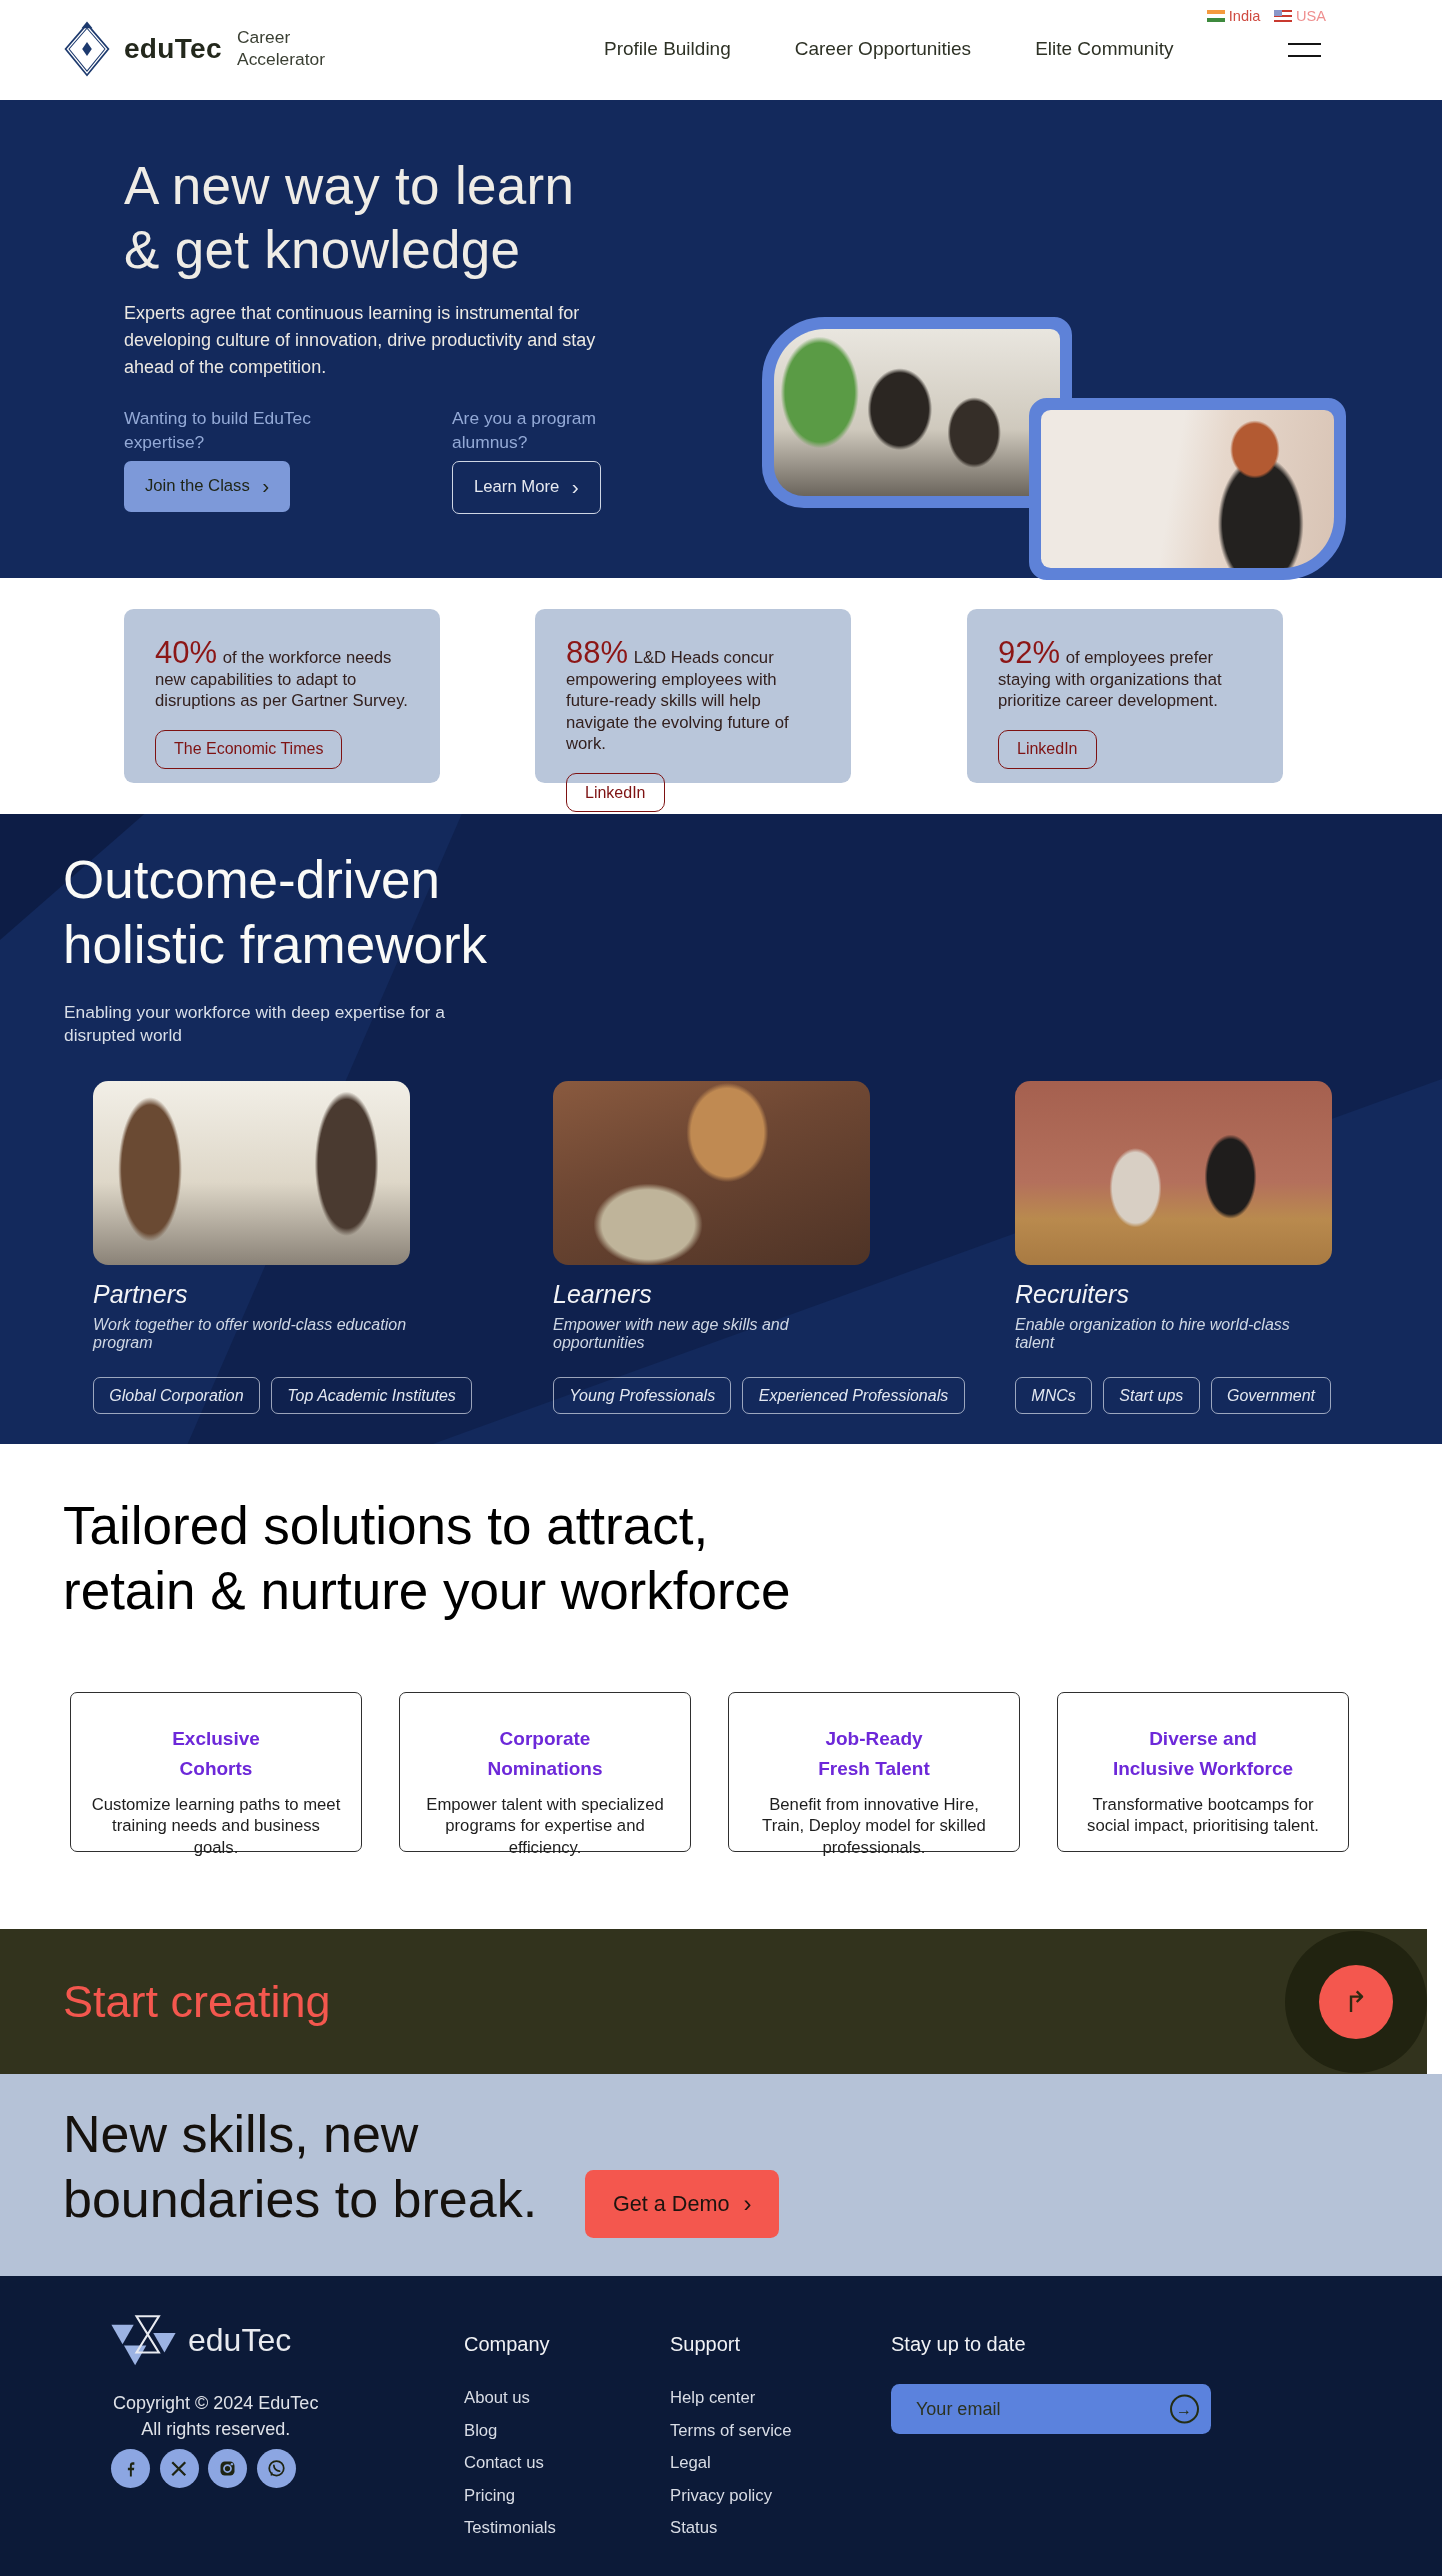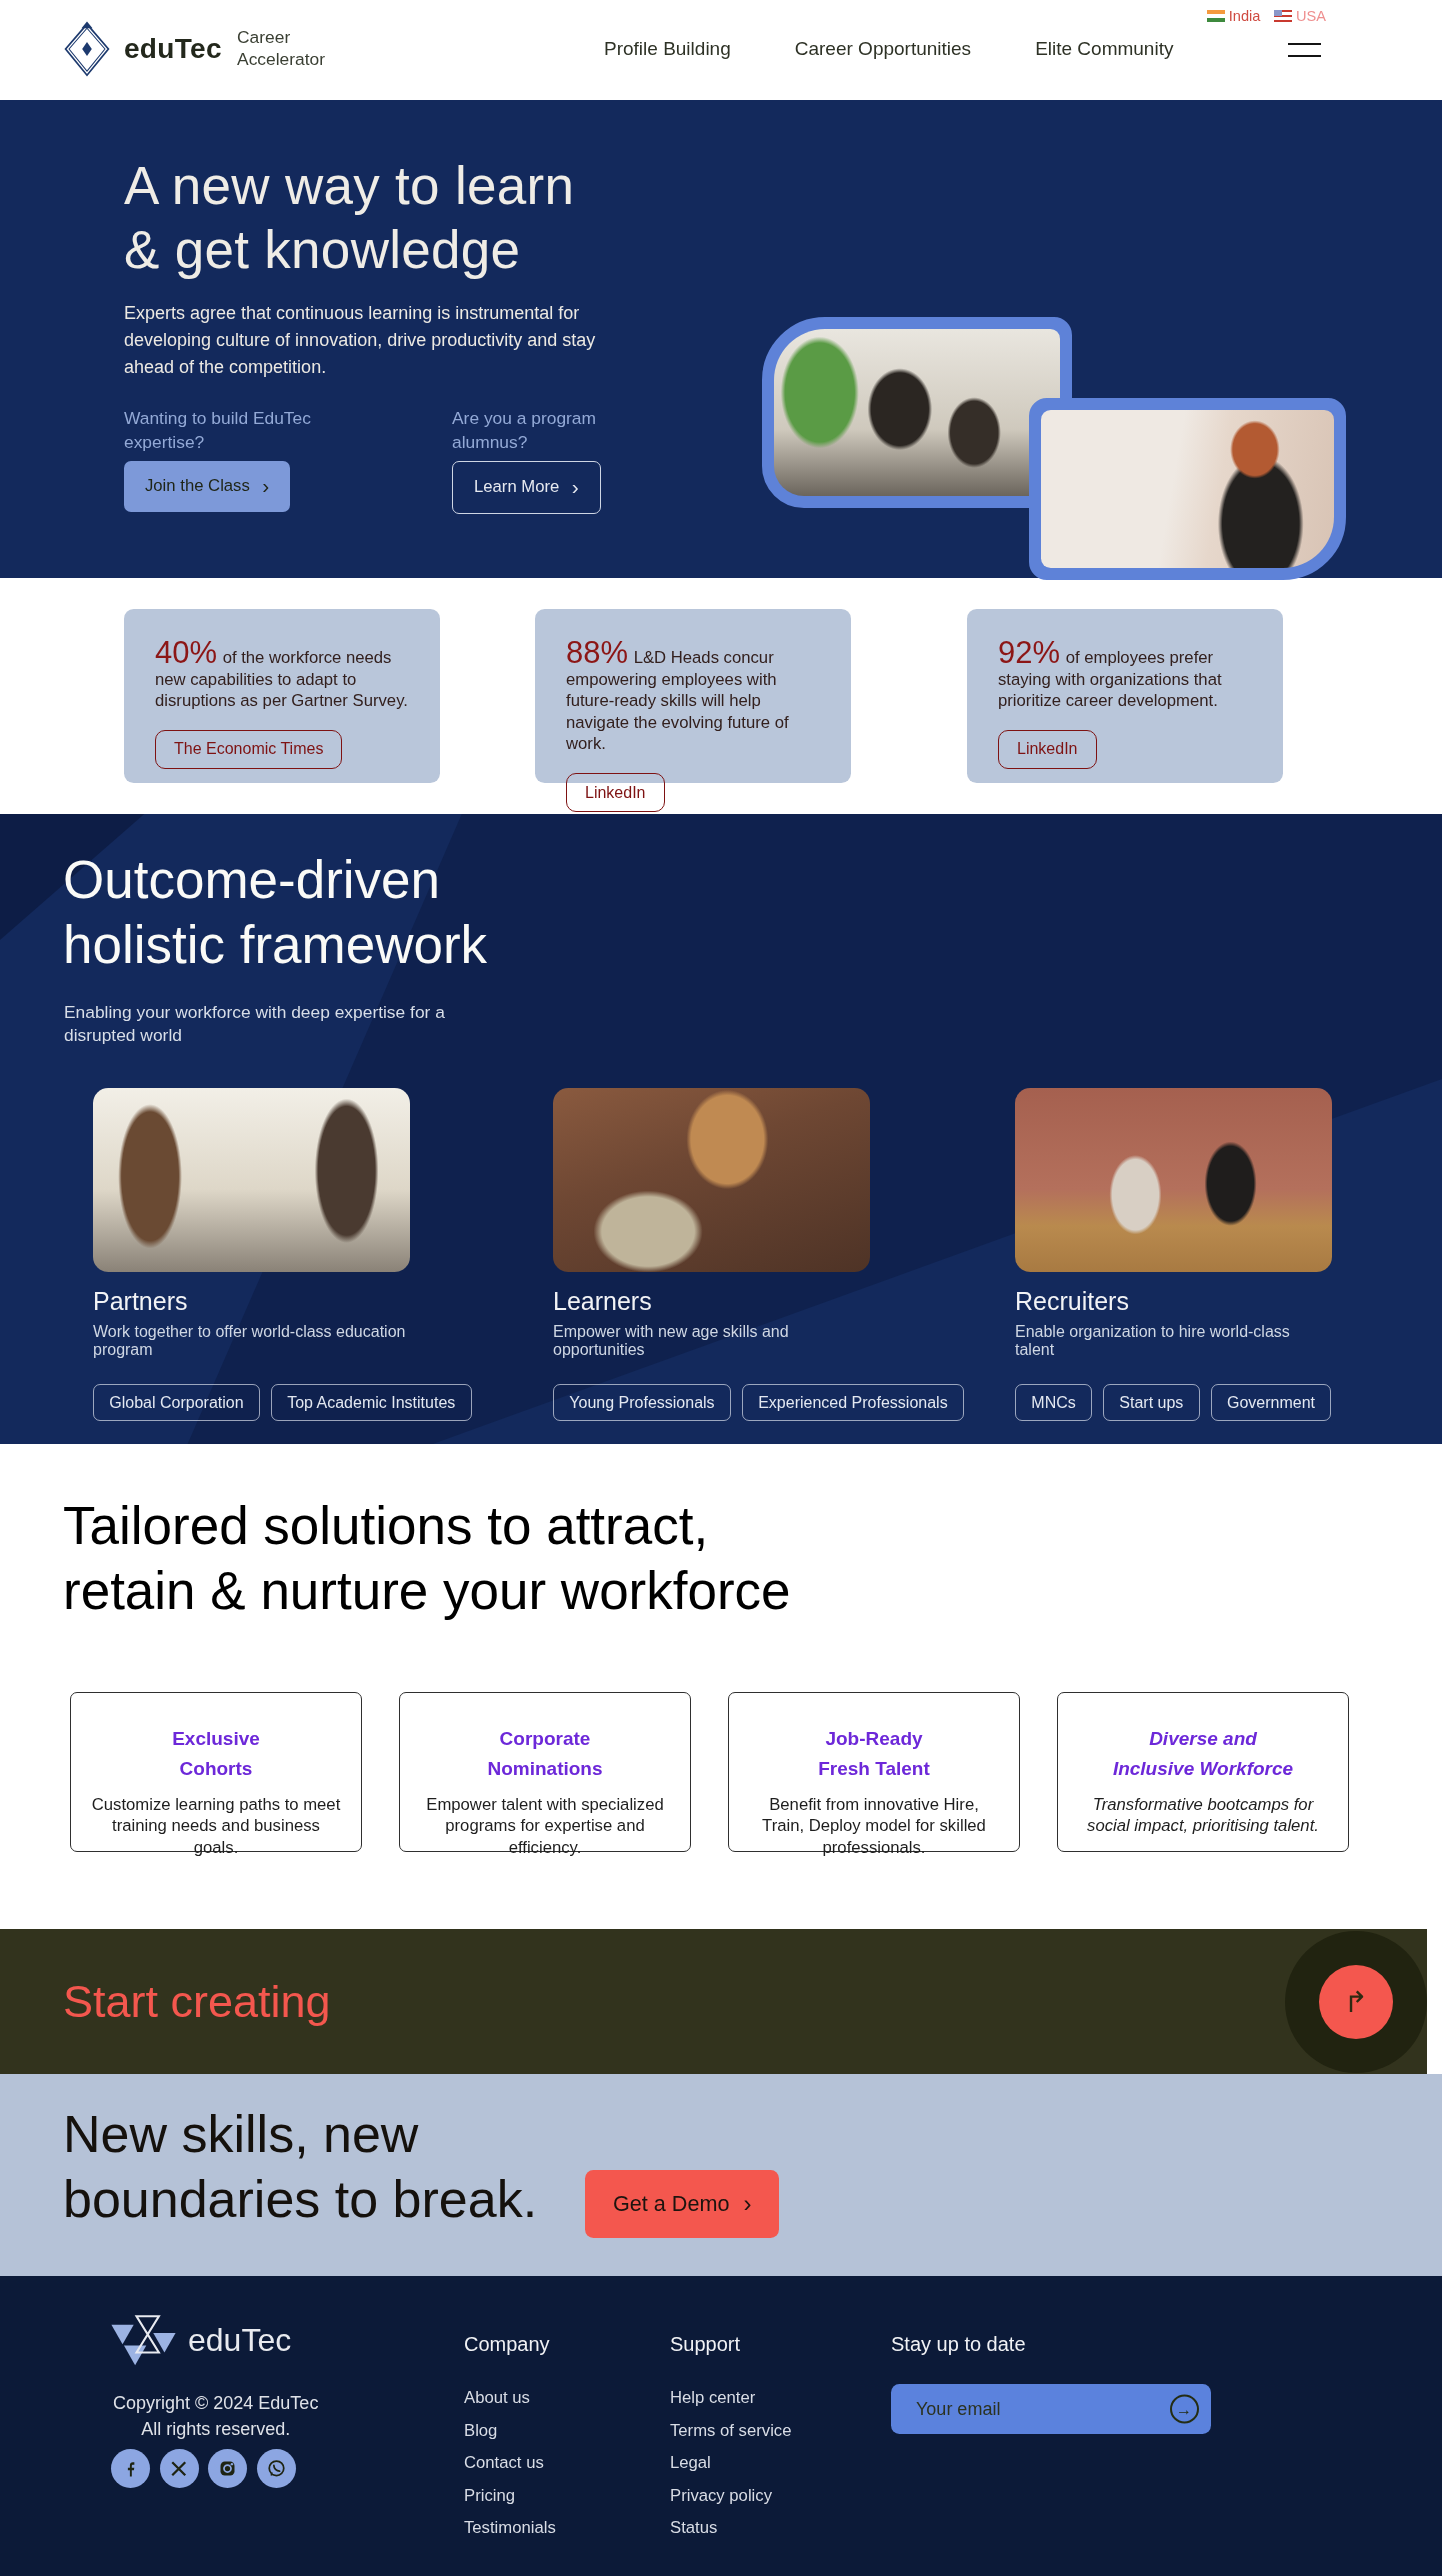--- a/index.html
+++ b/index.html
@@ -62,21 +62,21 @@
   .src-btn { display:inline-block; margin-top:18px; padding:9.7px 18px; border:1.4px solid #7E1212; border-radius:10px; color:#7E1212; font-size:16px; cursor:pointer; background:transparent; }
 
   
   #framework { top:814px; height:630px; background:#13295C; overflow:hidden; }
   .fw-ov1, .fw-ov2 { content:''; position:absolute; inset:0; background:rgba(7,16,45,0.30); pointer-events:none; }
   .fw-ov1 { clip-path:polygon(32% 0, 100% 0, 100% 42%, 30% 100%, 13% 100%); }
   .fw-ov2 { clip-path:polygon(0 0, 10% 0, 0 20%); background:rgba(7,16,45,0.45); }
   .fw-inner { position:relative; z-index:1; height:100%; }
   .fw-title { position:absolute; left:63px; top:33px; font-size:53px; line-height:65px; color:#FAFAF7; }
   .fw-sub { position:absolute; left:64px; top:187px; width:390px; font-size:17.4px; line-height:23px; color:#D8DEE8; }
-  .fw-col { position:absolute; top:274px; width:317px; }
+  .fw-col { position:absolute; top:267px; width:317px;font-style:italic; }
   .col1 { left:93px; } .col2 { left:553px; } .col3 { left:1015px; }
   .fw-img { width:100%; height:184px; border-radius:15.3px; }
   .img-partners { background:
     radial-gradient(49px 111px at 18% 48%, #6A4A33 0 58%, transparent 65%),
     radial-gradient(49px 111px at 80% 45%, #4A3A30 0 58%, transparent 65%),
     linear-gradient(180deg,#F2EFE7 0%,#DED7C8 55%,#8A8277 100%); }
   .img-learners { background:
     radial-gradient(66px 80px at 55% 28%, #C08A52 0 55%, transparent 62%),
     radial-gradient(84px 63px at 30% 78%, #BFB49A 0 55%, transparent 65%),
     linear-gradient(160deg,#8A5A3F 0%,#6E4733 40%,#4E3326 100%); }
@@ -86,21 +86,21 @@
     linear-gradient(180deg,#A5604F 0%,#B4705C 55%,#B98A4E 75%,#A87A42 100%); }
   .fw-card-title { margin-top:15.3px; font-size:25px; color:#F2F3F6; }
   .fw-card-sub { margin-top:7px; font-size:16px; color:#CFD7E4; }
   .fw-tags { margin-top:25px; display:flex; gap:11px; flex-wrap:nowrap; }
   .tag { border:1.4px solid rgba(230,235,245,0.65); border-radius:7px; padding:8.4px 15.3px; font-size:16px; color:#E3E8F1; white-space:nowrap; cursor:pointer; }
 
   
   #solutions { top:1444px; height:485px; background:#fff; }
   .sol-title { position:absolute; left:63px; top:49px; font-size:53px; line-height:65px; color:#000000; }
   .sol-card { position:absolute; top:248px; width:292px; height:160px; border:1.4px solid #2F2F2F; border-radius:7px; background:#fff; text-align:center; }
-  .k1 { left:70px; } .k2 { left:399px; } .k3 { left:728px; } .k4 { left:1057px;font-style:italic; }
+  .k1 { left:70px; } .k2 { left:399px; } .k3 { left:728px; } .k4 { left:1057px; }
   .sol-card h3 { margin-top:31px; font-size:19px; line-height:30px; color:#6d28d9; font-weight:600; }
   .sol-card p { margin:9.7px 18px 0; font-size:16.7px; line-height:21.6px; color:#1E1E1E; }
 
   
   #start { top:1929px; height:145px; width:1427px; background:#32331D; }
   .start-title { position:absolute; left:63px; top:50%; transform:translateY(-50%); font-size:45px; color:#F4574E; }
   .ring { position:absolute; right:0; top:50%; transform:translateY(-50%); width:142px; height:142px; border-radius:50%; background:#212310; }
   .coral-circle { position:absolute; left:50%; top:50%; transform:translate(-50%,-50%); width:74px; height:74px; border-radius:50%; background:#F4574E; display:flex; align-items:center; justify-content:center; cursor:pointer; }
   .coral-circle span { font-size:29px; color:#2E2A12; }
 

